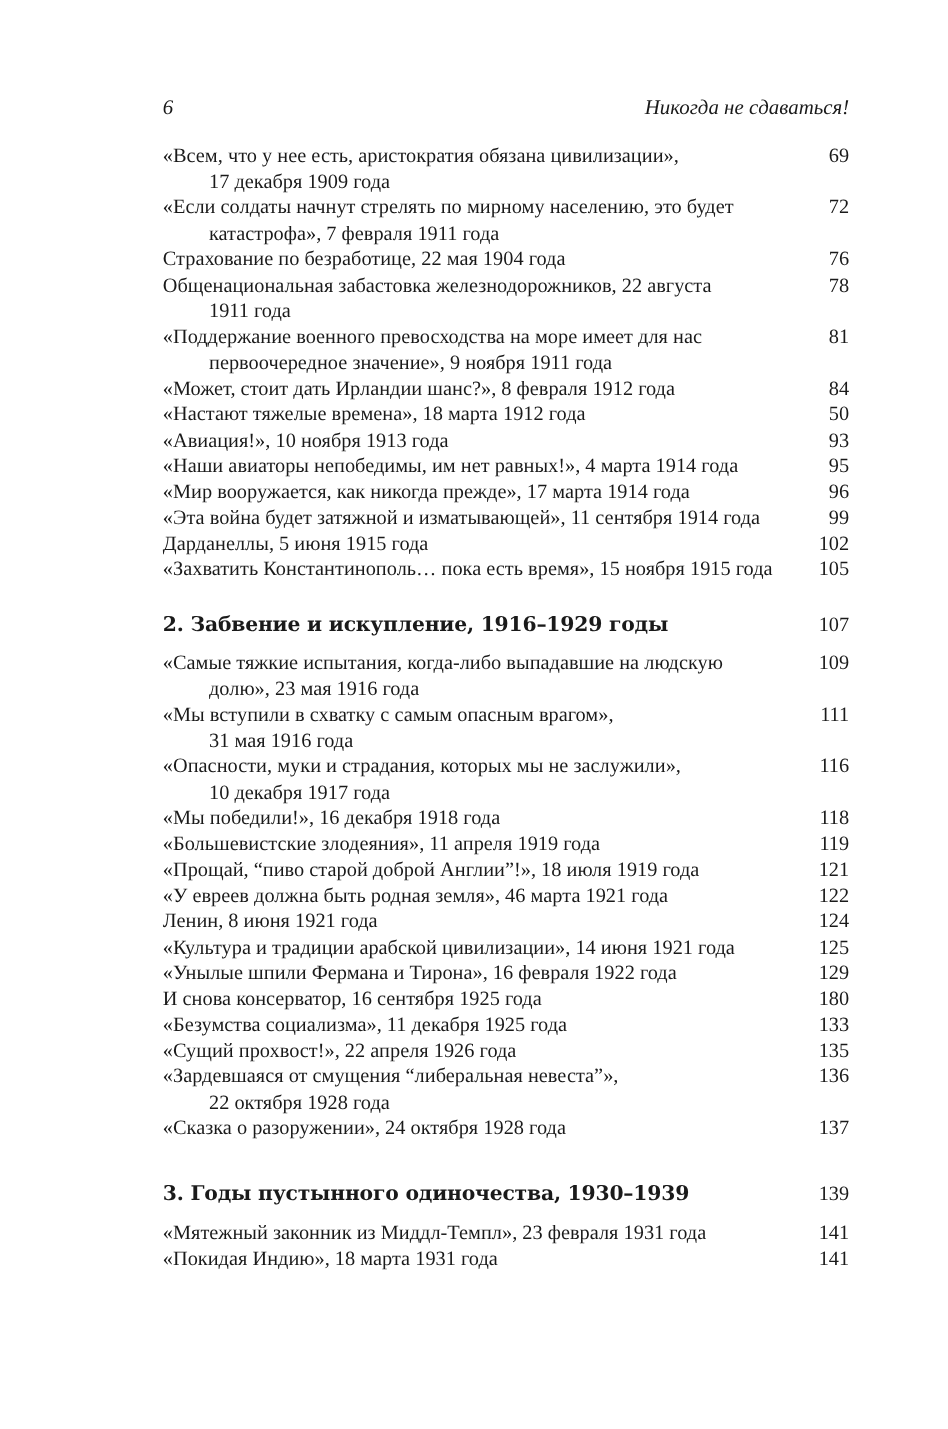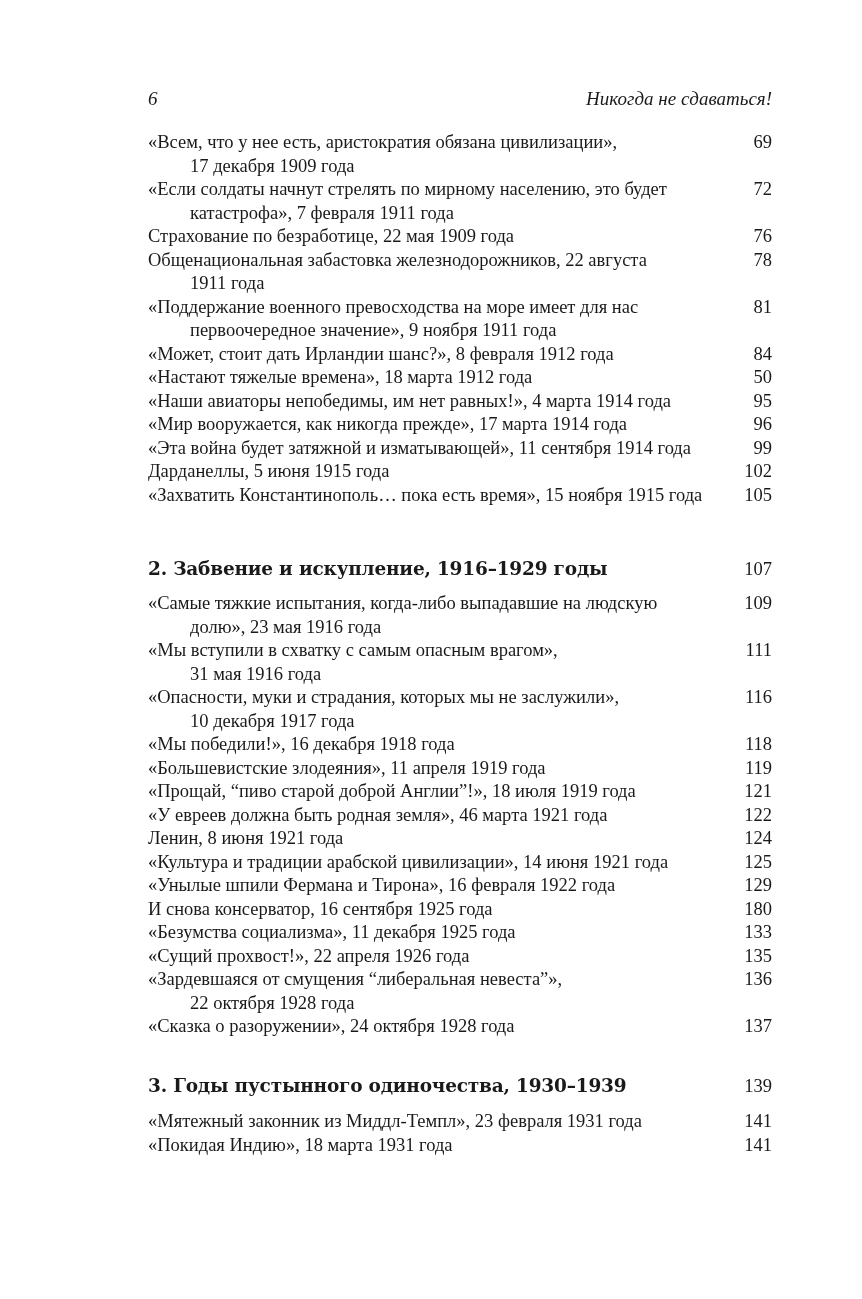--- a/index.html
+++ b/index.html
@@ -39,38 +39,42 @@
 <div class="toc" style="top:131px;" id="sec1">
     <div class="entry">
       <span class="text"><span>«Всем, что у нее есть, аристократия обязана цивилизации»,</span><span class="l2">17 декабря 1909 года</span></span>
       <span class="page">69</span>
     </div>
     <div class="entry">
       <span class="text"><span>«Если солдаты начнут стрелять по мирному населению, это будет</span><span class="l2">катастрофа», 7 февраля 1911 года</span></span>
       <span class="page">72</span>
     </div>
     <div class="entry">
-      <span class="text"><span>Страхование по безработице, 22 мая 1909 года</span></span>
+      <span class="text"><span>Страхование по безработице, 22 мая 1904 года</span></span>
       <span class="page">76</span>
     </div>
     <div class="entry">
       <span class="text"><span>Общенациональная забастовка железнодорожников, 22 августа</span><span class="l2">1911 года</span></span>
       <span class="page">78</span>
     </div>
     <div class="entry">
       <span class="text"><span>«Поддержание военного превосходства на море имеет для нас</span><span class="l2">первоочередное значение», 9 ноября 1911 года</span></span>
       <span class="page">81</span>
     </div>
     <div class="entry">
       <span class="text"><span>«Может, стоит дать Ирландии шанс?», 8 февраля 1912 года</span></span>
       <span class="page">84</span>
     </div>
     <div class="entry">
       <span class="text"><span>«Настают тяжелые времена», 18 марта 1912 года</span></span>
       <span class="page">50</span>
+    </div>
+    <div class="entry">
+      <span class="text"><span>«Авиация!», 10 ноября 1913 года</span></span>
+      <span class="page">93</span>
     </div>
     <div class="entry">
       <span class="text"><span>«Наши авиаторы непобедимы, им нет равных!», 4 марта 1914 года</span></span>
       <span class="page">95</span>
     </div>
     <div class="entry">
       <span class="text"><span>«Мир вооружается, как никогда прежде», 17 марта 1914 года</span></span>
       <span class="page">96</span>
     </div>
     <div class="entry">

